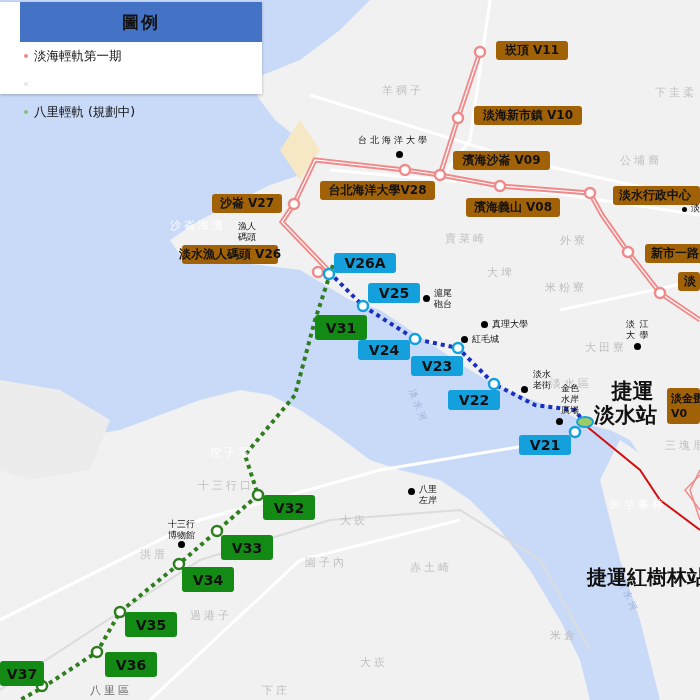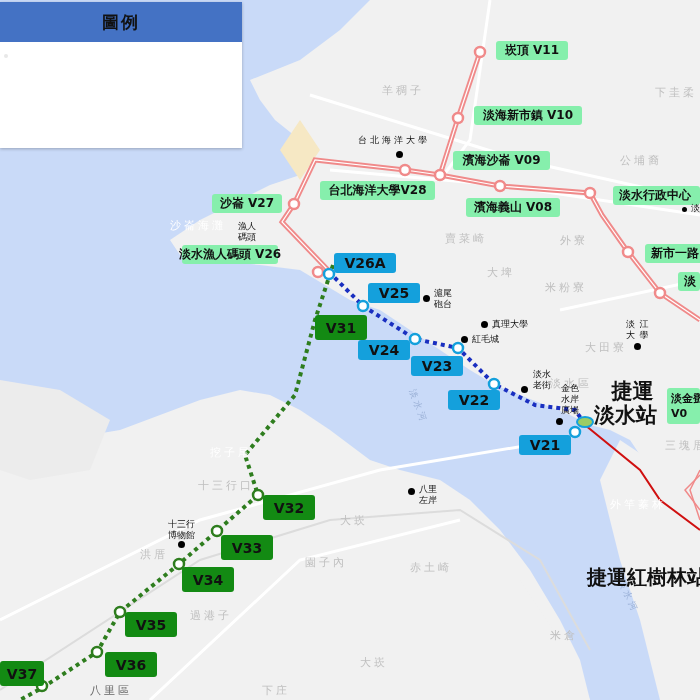--- a/index.html
+++ b/index.html
@@ -1,23 +1,23 @@
 <!DOCTYPE html>
 <html><head>
 <meta charset="utf-8">
 <style>
   html, body { margin:0; padding:0; }
   body { width:700px; height:700px; overflow:hidden; position:relative; background:#c9daf8; font-family:"DejaVu Sans", "Liberation Sans", sans-serif; }
   #map { position:absolute; left:0; top:0; width:700px; height:700px; }
-  .legend { position:absolute; left:0; top:2px; width:242px; height:146px; background:#fff; box-shadow:0 1px 3px rgba(0,0,0,0.25); }
+  .legend { position:absolute; left:0; top:2px; width:242px; height:92px; background:#fff; box-shadow:0 1px 3px rgba(0,0,0,0.25);padding-left:20px; }
   .legend-title { height:40px; background:#4472c4; color:#111; font-weight:bold; font-size:17px; display:flex; align-items:center; justify-content:center; letter-spacing:2px; }
   .legend-item { height:28px; display:flex; align-items:center; font-size:12.5px; color:#111; padding-left:4px; }
   .legend-item .swatch { width:4px; height:4px; border-radius:50%; margin-right:6px; }
   .lbl { position:absolute; font-weight:bold; font-size:12px; color:#111; display:flex; align-items:center; justify-content:center; border-radius:3px; white-space:nowrap; box-sizing:border-box; padding:0 6px; }
-  .lbl.red { background:#86efac; height:19px; }
+  .lbl.red { background:#a16207; height:19px; }
   .lbl.blue { background:#14a0dc; height:20px; font-size:14px; }
   .lbl.green { background:#138a13; height:25px; font-size:14px; }
   .poi { position:absolute; font-size:9px; color:#111; line-height:11px; white-space:nowrap;font-family:Liberation Serif, serif; }
   .poi-dot { position:absolute; width:7px; height:7px; border-radius:50%; background:#000; }
   .place { position:absolute; font-size:11px; color:#bfbfbf; letter-spacing:3px; white-space:nowrap; }
   .big { position:absolute; font-size:21px; font-weight:bold; color:#111; line-height:24px; white-space:nowrap; }
 </style>
 </head>
 <body>
 
@@ -119,21 +119,29 @@
 <div class="place" style="left:360px;top:655px">大崁</div>
 <div class="place" style="left:550px;top:628px">米倉</div>
 <div class="place" style="left:90px;top:683px;color:#666">八里區</div>
 <div class="place" style="left:262px;top:683px">下庄</div>
 <div class="place" style="left:400px;top:400px;transform:rotate(70deg);color:#9ab0d6;font-size:9px">淡水河</div>
 <div class="place" style="left:610px;top:590px;transform:rotate(65deg);color:#9ab0d6;font-size:9px">淡水河</div>
 
 <div class="legend">
   <div class="legend-title">圖例</div>
   <div class="legend-item">
+    <span class="swatch" style="background:#f08a8a"></span>
+    <span>淡海輕軌第一期</span>
+  </div>
+  <div class="legend-item">
     <span class="swatch" style="background:#e8e8e8"></span>
+  </div>
+  <div class="legend-item">
+    <span class="swatch" style="background:#7cc47c"></span>
+    <span>八里輕軌 (規劃中)</span>
   </div>
 </div>
 
 <div class="lbl red" style="left:496px;top:41px;width:72px">崁頂 V11</div>
 <div class="lbl red" style="left:474px;top:106px;width:108px">淡海新市鎮 V10</div>
 <div class="lbl red" style="left:453px;top:151px;width:97px">濱海沙崙 V09</div>
 <div class="lbl red" style="left:320px;top:181px;width:115px">台北海洋大學V28</div>
 <div class="lbl red" style="left:466px;top:198px;width:94px">濱海義山 V08</div>
 <div class="lbl red" style="left:613px;top:186px;width:87px;justify-content:flex-start">淡水行政中心</div>
 <div class="lbl red" style="left:212px;top:194px;width:70px">沙崙 V27</div>

